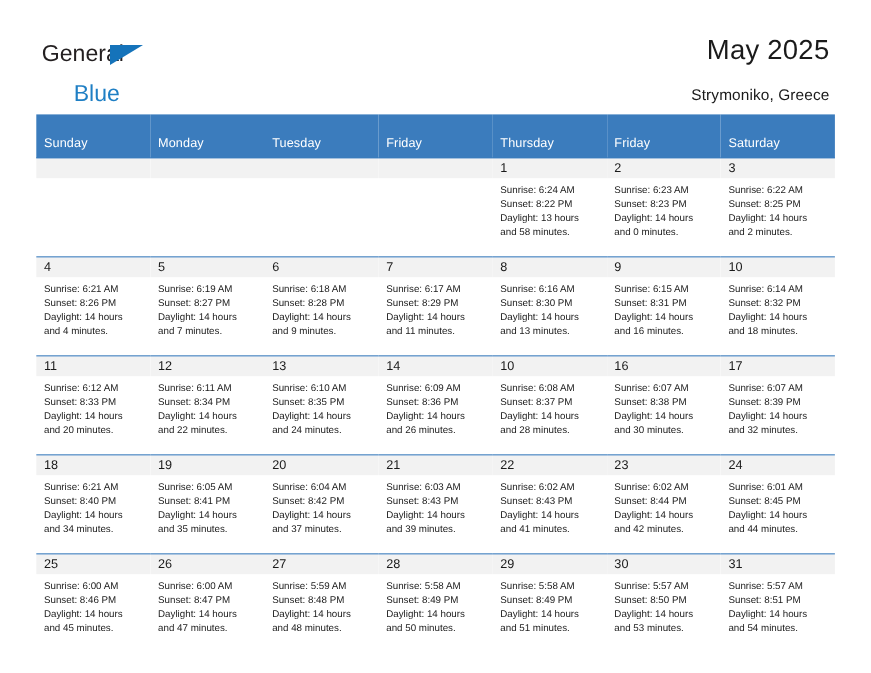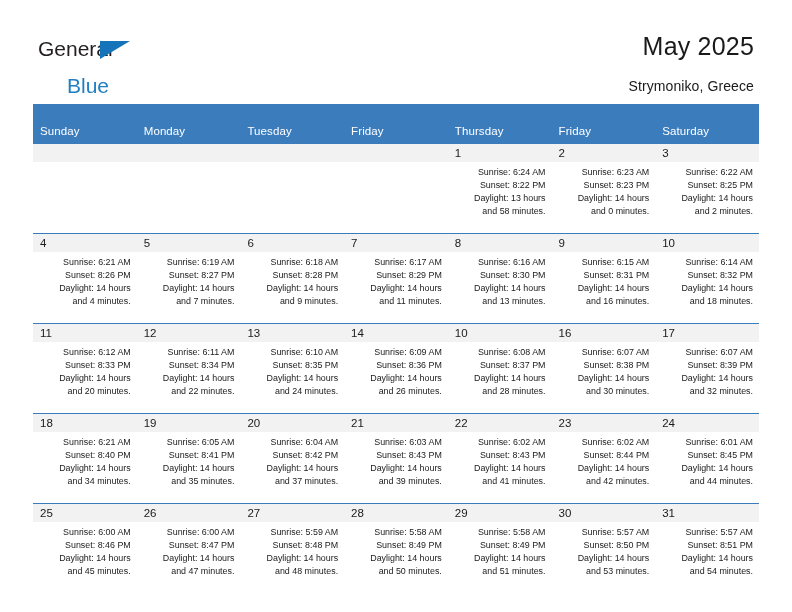--- a/index.html
+++ b/index.html
@@ -114,21 +114,20 @@
     padding: 0 0 0 7px;
     font-size: 11.5px;
     line-height: 18px;
     color: #1a1a1a;
   }
   .cell-body {
     padding: 4px 6px 0 7px;
     font-size: 8.9px;
     line-height: 12.9px;
     color: #1a1a1a;
-    text-align: right;
   }
   .cell-body div { white-space: nowrap; }
   .cell-empty .daynum-band { background: #f2f2f2; }
 </style>
 </head>
 <body>
 
 <div class="page">
 
   <div class="header">

